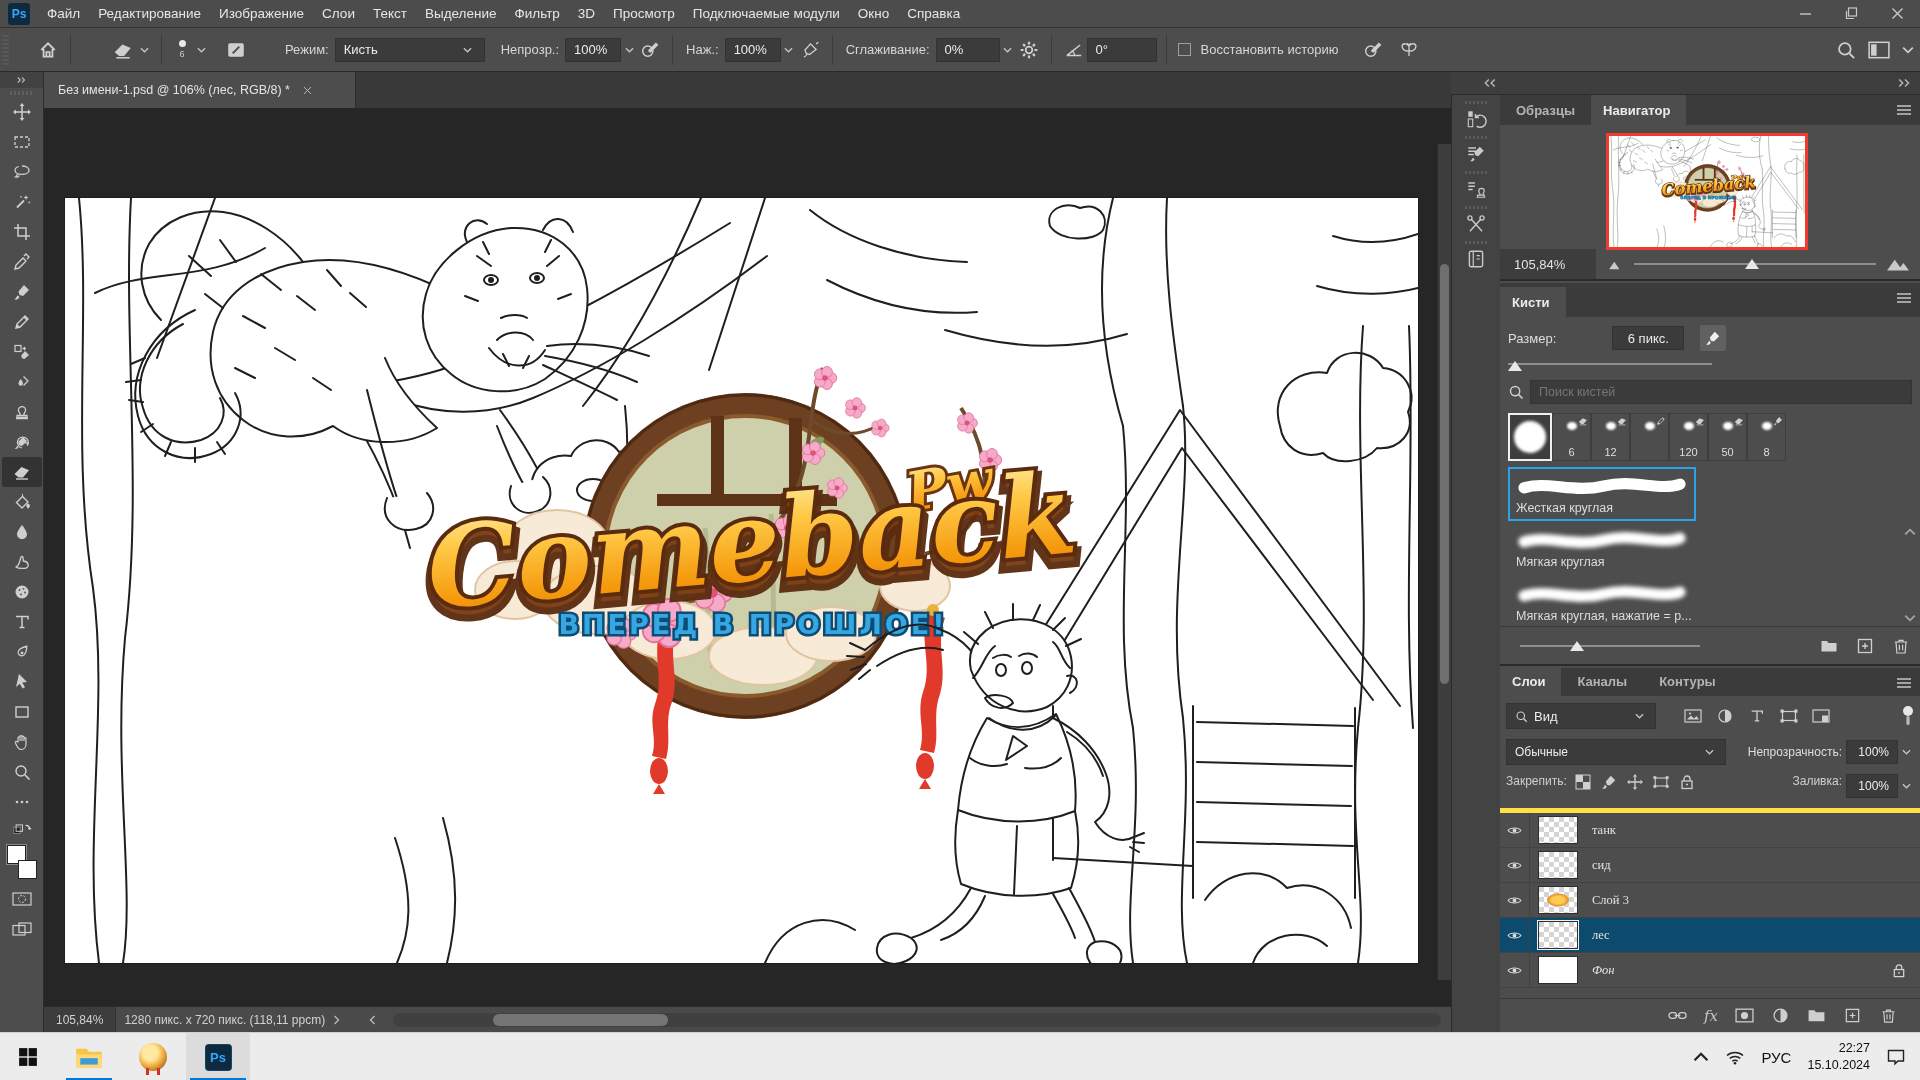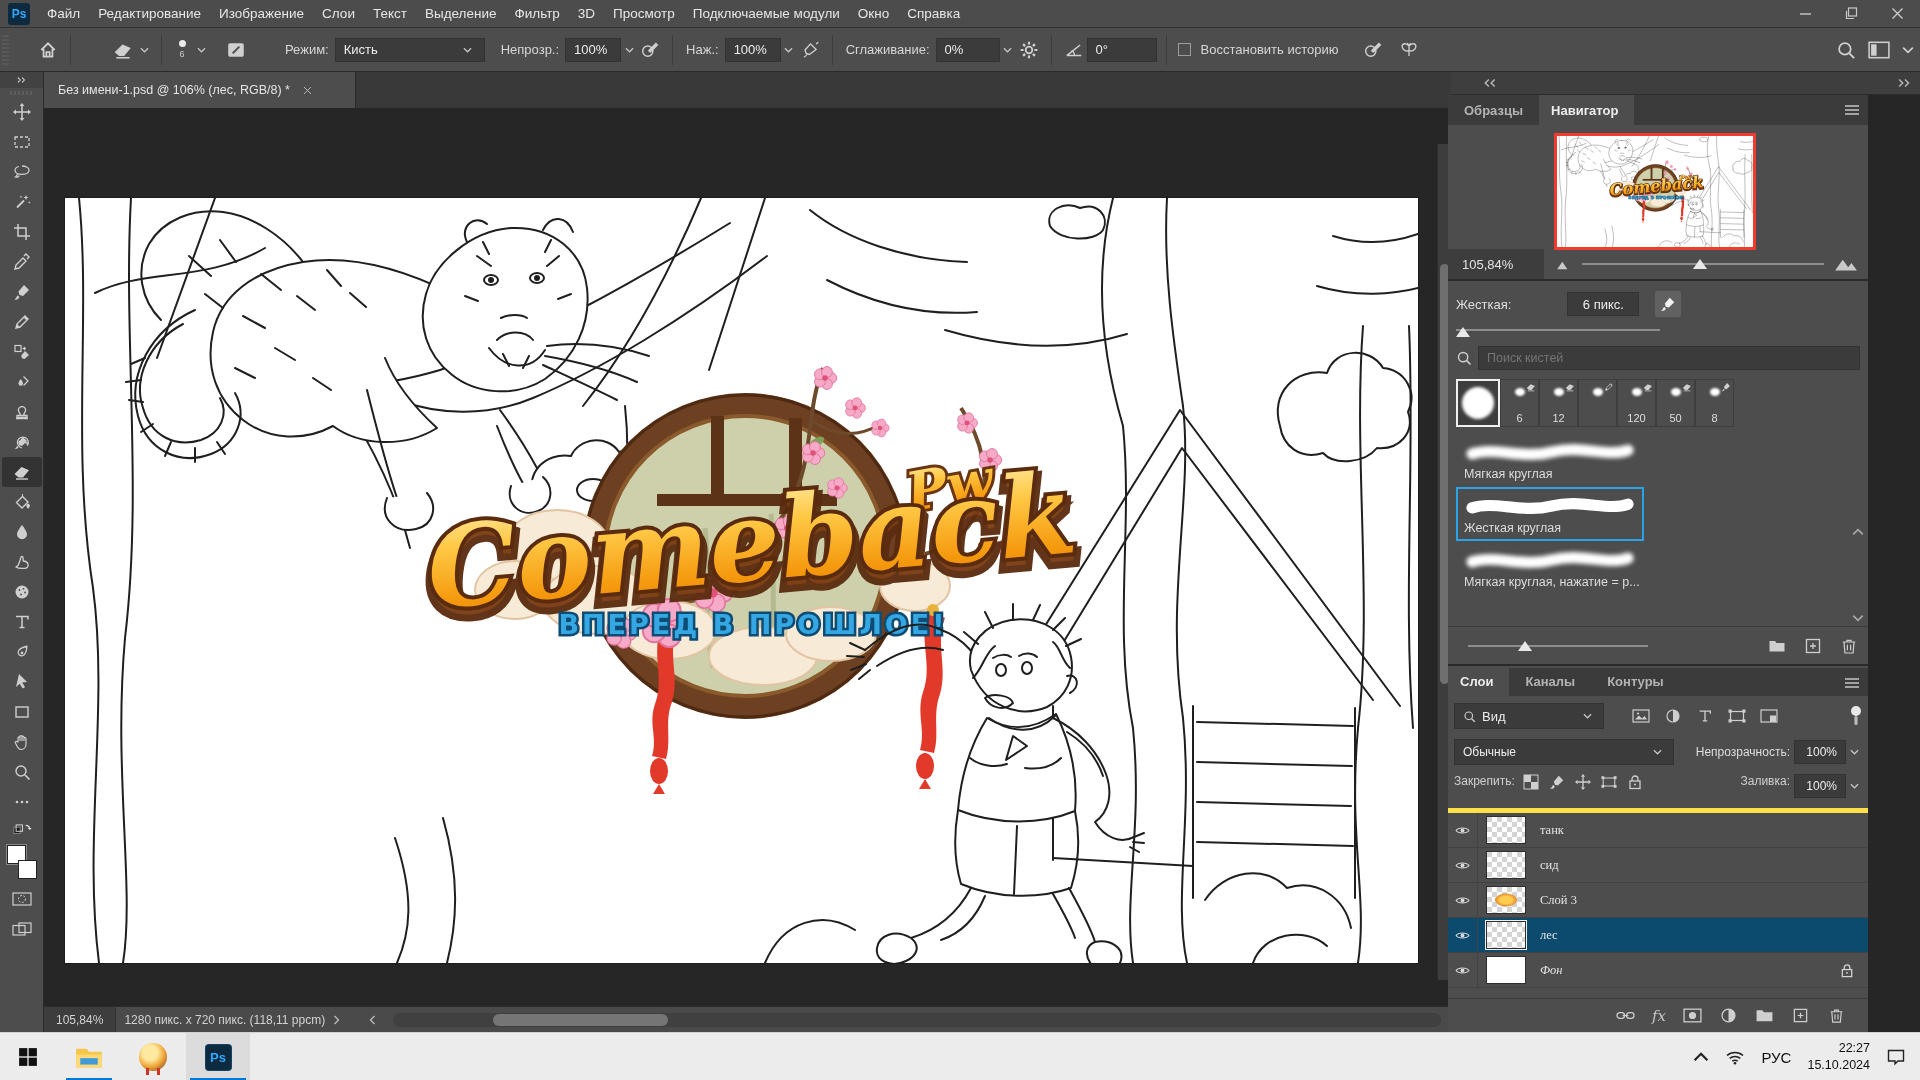--- a/index.html
+++ b/index.html
@@ -81,21 +81,21 @@
   #panels-header { position:absolute; left:1451px; top:72px; width:469px; height:23px; background:#3e3e3e;
     border-bottom:1px solid #2c2c2c; z-index:21; }
   #panels-header .icon { position:absolute; top:4px; width:14px; height:14px; color:#b5b5b5; }
   #panel-strip { position:absolute; left:1451px; top:95px; width:49px; bottom:48px; background:#434343;
     border-left:1px solid #2b2b2b; z-index:20; }
   .strip-btn { width:36px; margin:6px auto 0; display:flex; flex-direction:column; align-items:center; }
   .strip-btn .sgrip { width:22px; height:3px; margin-bottom:4px;
     background:repeating-linear-gradient(90deg,#5c5c5c 0 2px,transparent 2px 4px); }
   .strip-btn .icon { width:22px; height:22px; color:#c9c9c9; }
 
-  #panelcol { position:absolute; left:1448px; top:95px; width:420px; bottom:48px; background:#4d4d4d; z-index:20; }
+  #panelcol { position:absolute; left:1500px; top:95px; width:420px; bottom:48px; background:#4d4d4d; z-index:20; }
   .panel { position:absolute; left:0; right:0; background:#4d4d4d; }
   .ptabs { height:30px; background:#3b3b3b; display:flex; align-items:flex-end; position:relative; }
   .ptab { height:30px; padding:0 16px; display:flex; align-items:center; color:#b3b3b3; font-weight:bold; font-size:13px; }
   .ptab.active { background:#4d4d4d; color:#ececec;padding-left:12px; }
   .pmenu { position:absolute; right:8px; top:8px; width:16px; height:14px; color:#c5c5c5; }
 
   
   #navigator { top:0; height:186px; border-bottom:2px solid #2a2a2a; }
   #nav-thumb { position:absolute; left:106px; top:38px; width:202px; height:117px; background:#fff;
     border:3px solid #f23b2f; }
@@ -957,22 +957,30 @@
       </div>
       <span class="icon mountain" style="width:24px;height:16px;margin-right:10px;">
           <svg viewBox="0 0 22 14">
             <path d="M1 13L8 3l5 7 3-4 5 7z" fill="currentColor"></path>
           </svg>
         </span>
     </div>
   </div>
 
   <div class="panel" id="brushes">
+    <div class="ptabs">
+      <div class="ptab active">Кисти</div>
+      <span class="icon pmenu">
+          <svg viewBox="0 0 16 12">
+            <path d="M1 2h14M1 6h14M1 10h14" stroke="currentColor" stroke-width="1.6"></path>
+          </svg>
+        </span>
+    </div>
     <div class="brow" id="brush-size-row">
-      <span>Жесткая:</span>
+      <span>Размер:</span>
       <div class="well" id="brush-size-val">
         <span>6 пикс.</span>
       </div>
       <span class="icon" id="brush-preview-btn">
           <svg viewBox="0 0 18 18">
             <path d="M11 2l5 5-6 6-3.5-1L5.5 8.5z" fill="currentColor"></path>
             <path d="M5 12.5c-2 .8-1.3 3.2-3.8 3.8 2.4 1 4.8-.4 5.3-2.3z" fill="currentColor"></path>
           </svg>
         </span>
     </div>
@@ -1060,36 +1068,36 @@
             <svg viewBox="0 0 18 18">
               <path d="M11 2l5 5-6 6-3.5-1L5.5 8.5z" fill="currentColor"></path>
               <path d="M5 12.5c-2 .8-1.3 3.2-3.8 3.8 2.4 1 4.8-.4 5.3-2.3z" fill="currentColor"></path>
             </svg>
           </span>
           <span>8</span>
         </div>
       </div>
     <div id="brush-list">
 
+        <div class="bitem selected">
+          <div class="stroke">
+            <svg viewBox="0 0 180 28">
+              <path d="M6 16 C30 8 60 22 92 14 C124 6 152 20 174 12" stroke="#ffffff" stroke-width="12" fill="none" stroke-linecap="round"></path>
+            </svg>
+          </div>
+          <div class="bname">Жесткая круглая</div>
+        </div>
+
         <div class="bitem softstroke">
           <div class="stroke">
             <svg viewBox="0 0 180 28">
               <path d="M6 16 C30 8 60 22 92 14 C124 6 152 20 174 12" stroke="#ffffff" stroke-width="12" fill="none" stroke-linecap="round"></path>
             </svg>
           </div>
           <div class="bname">Мягкая круглая</div>
-        </div>
-
-        <div class="bitem selected">
-          <div class="stroke">
-            <svg viewBox="0 0 180 28">
-              <path d="M6 16 C30 8 60 22 92 14 C124 6 152 20 174 12" stroke="#ffffff" stroke-width="12" fill="none" stroke-linecap="round"></path>
-            </svg>
-          </div>
-          <div class="bname">Жесткая круглая</div>
         </div>
 
         <div class="bitem softstroke">
           <div class="stroke">
             <svg viewBox="0 0 180 28">
               <path d="M6 16 C30 8 60 22 92 14 C124 6 152 20 174 12" stroke="#ffffff" stroke-width="12" fill="none" stroke-linecap="round"></path>
             </svg>
           </div>
           <div class="bname">Мягкая круглая, нажатие = р...</div>
         </div>

